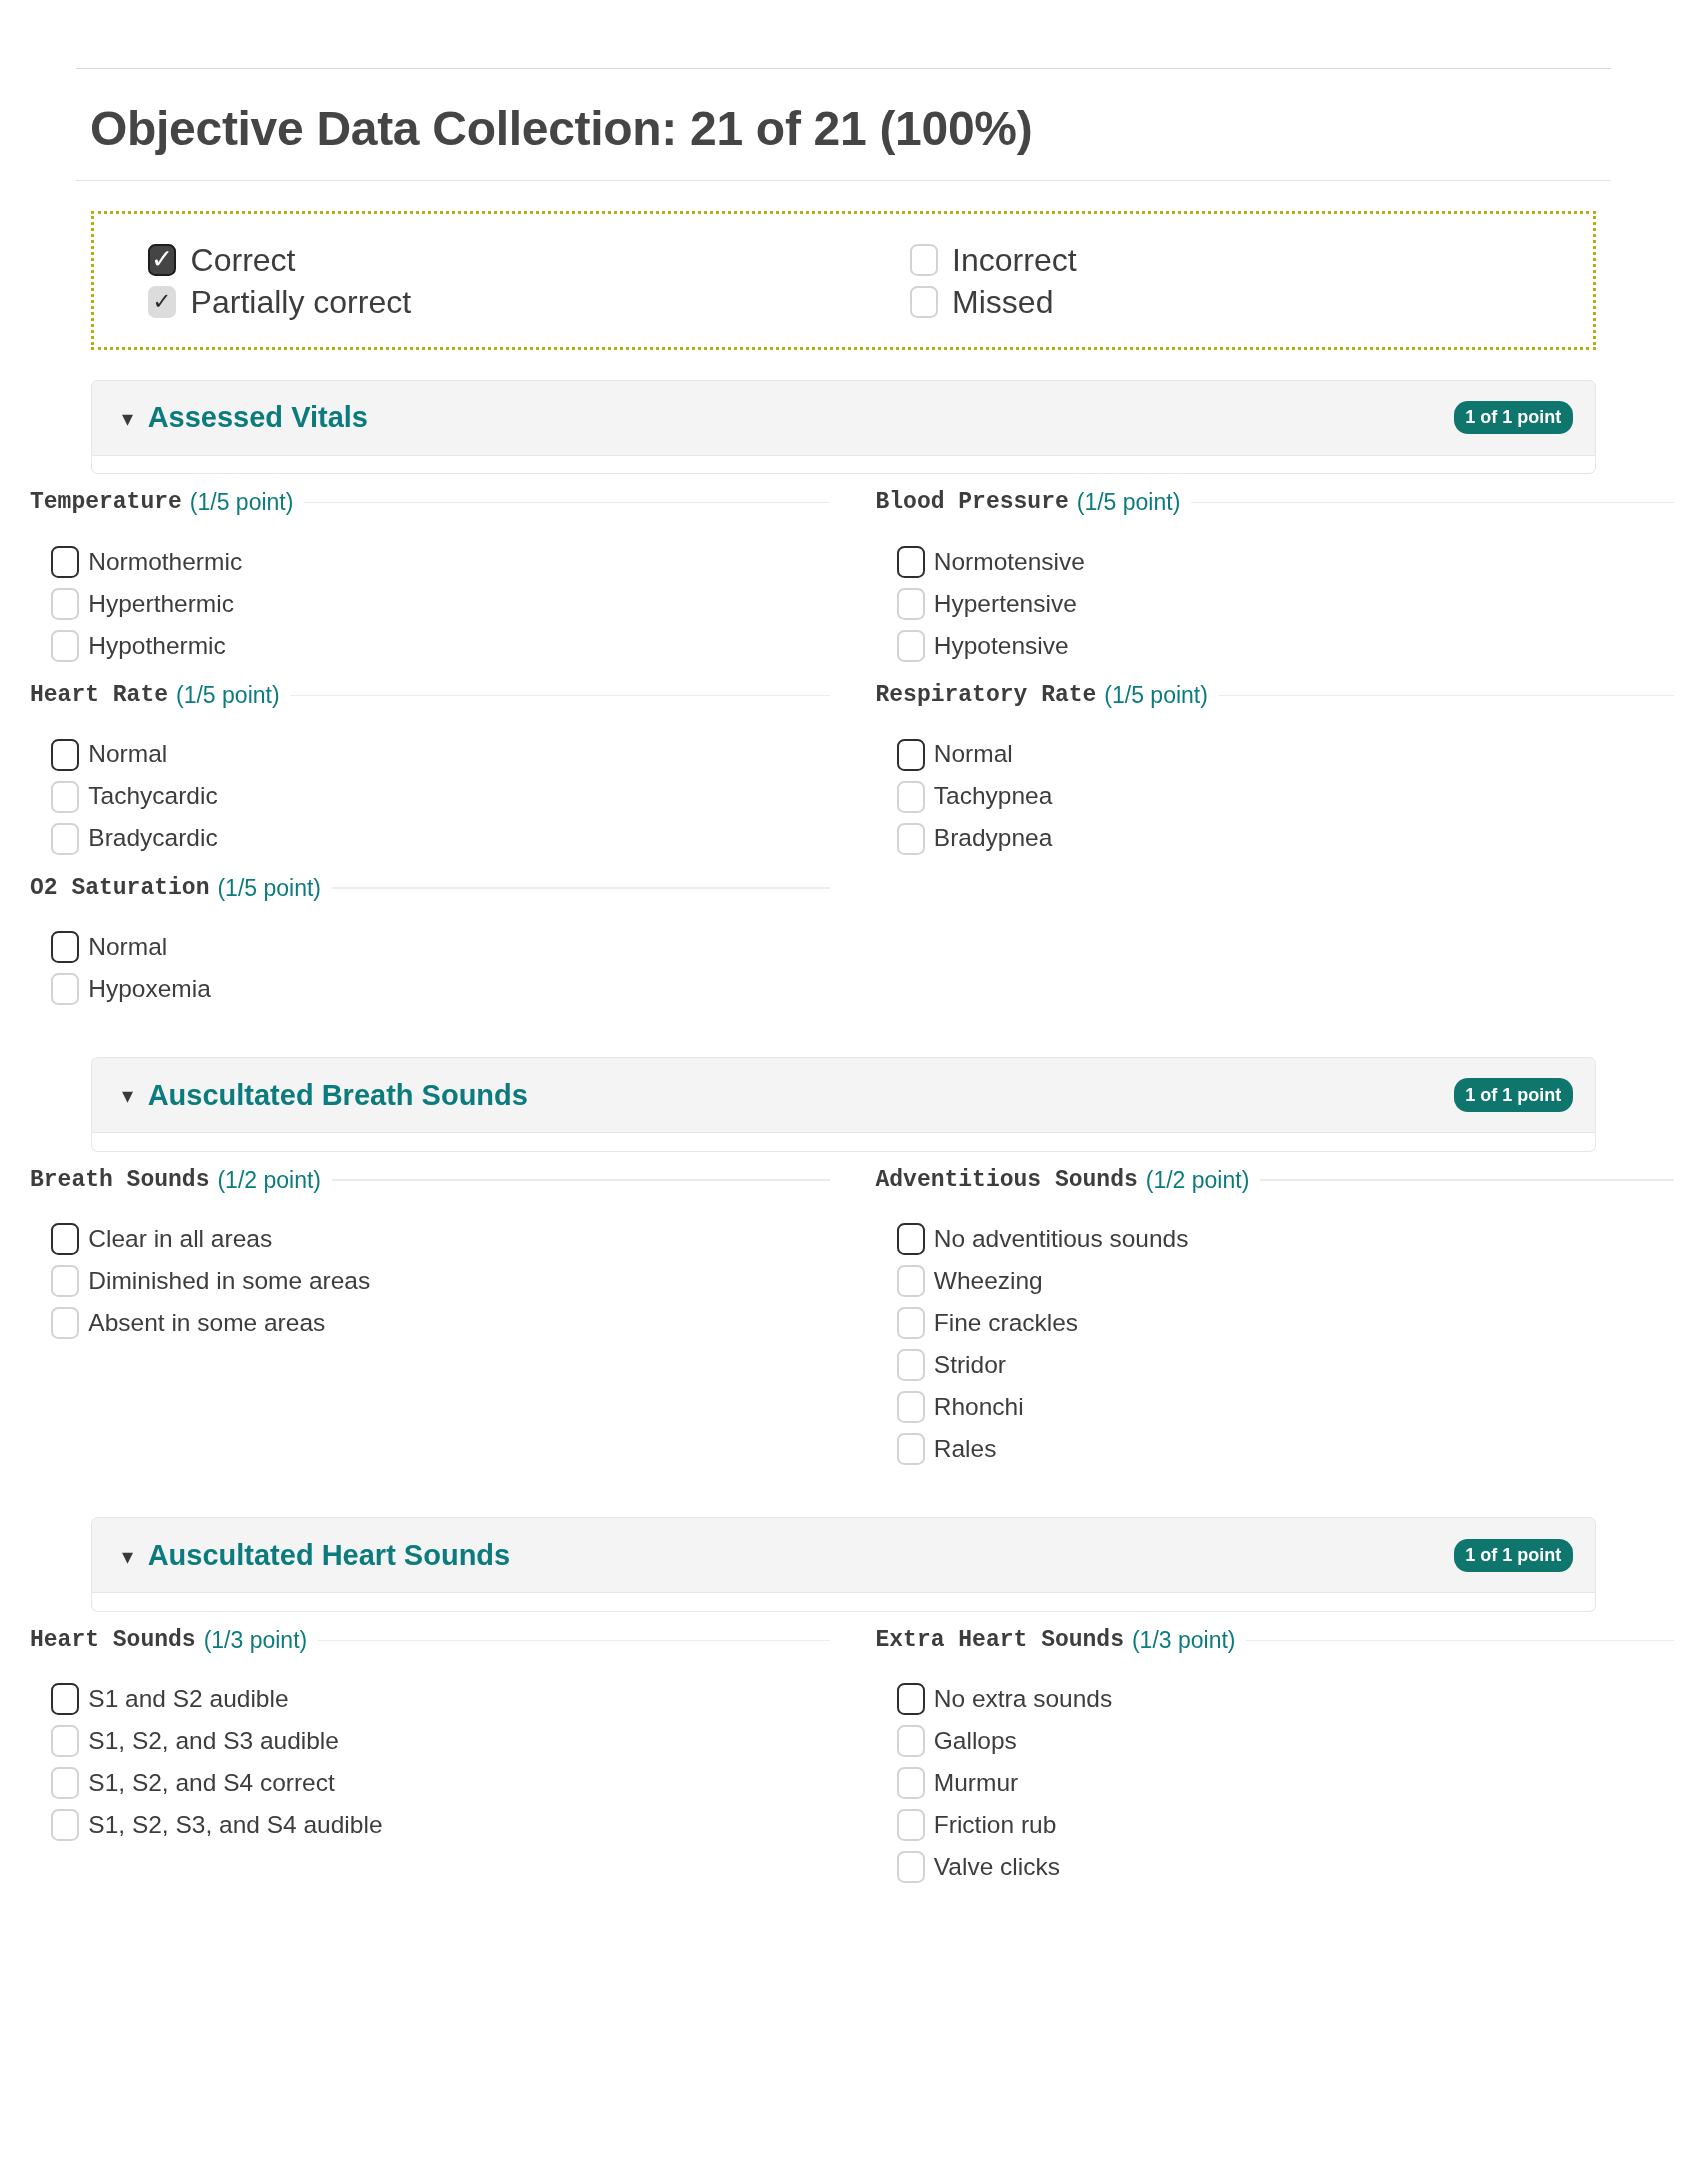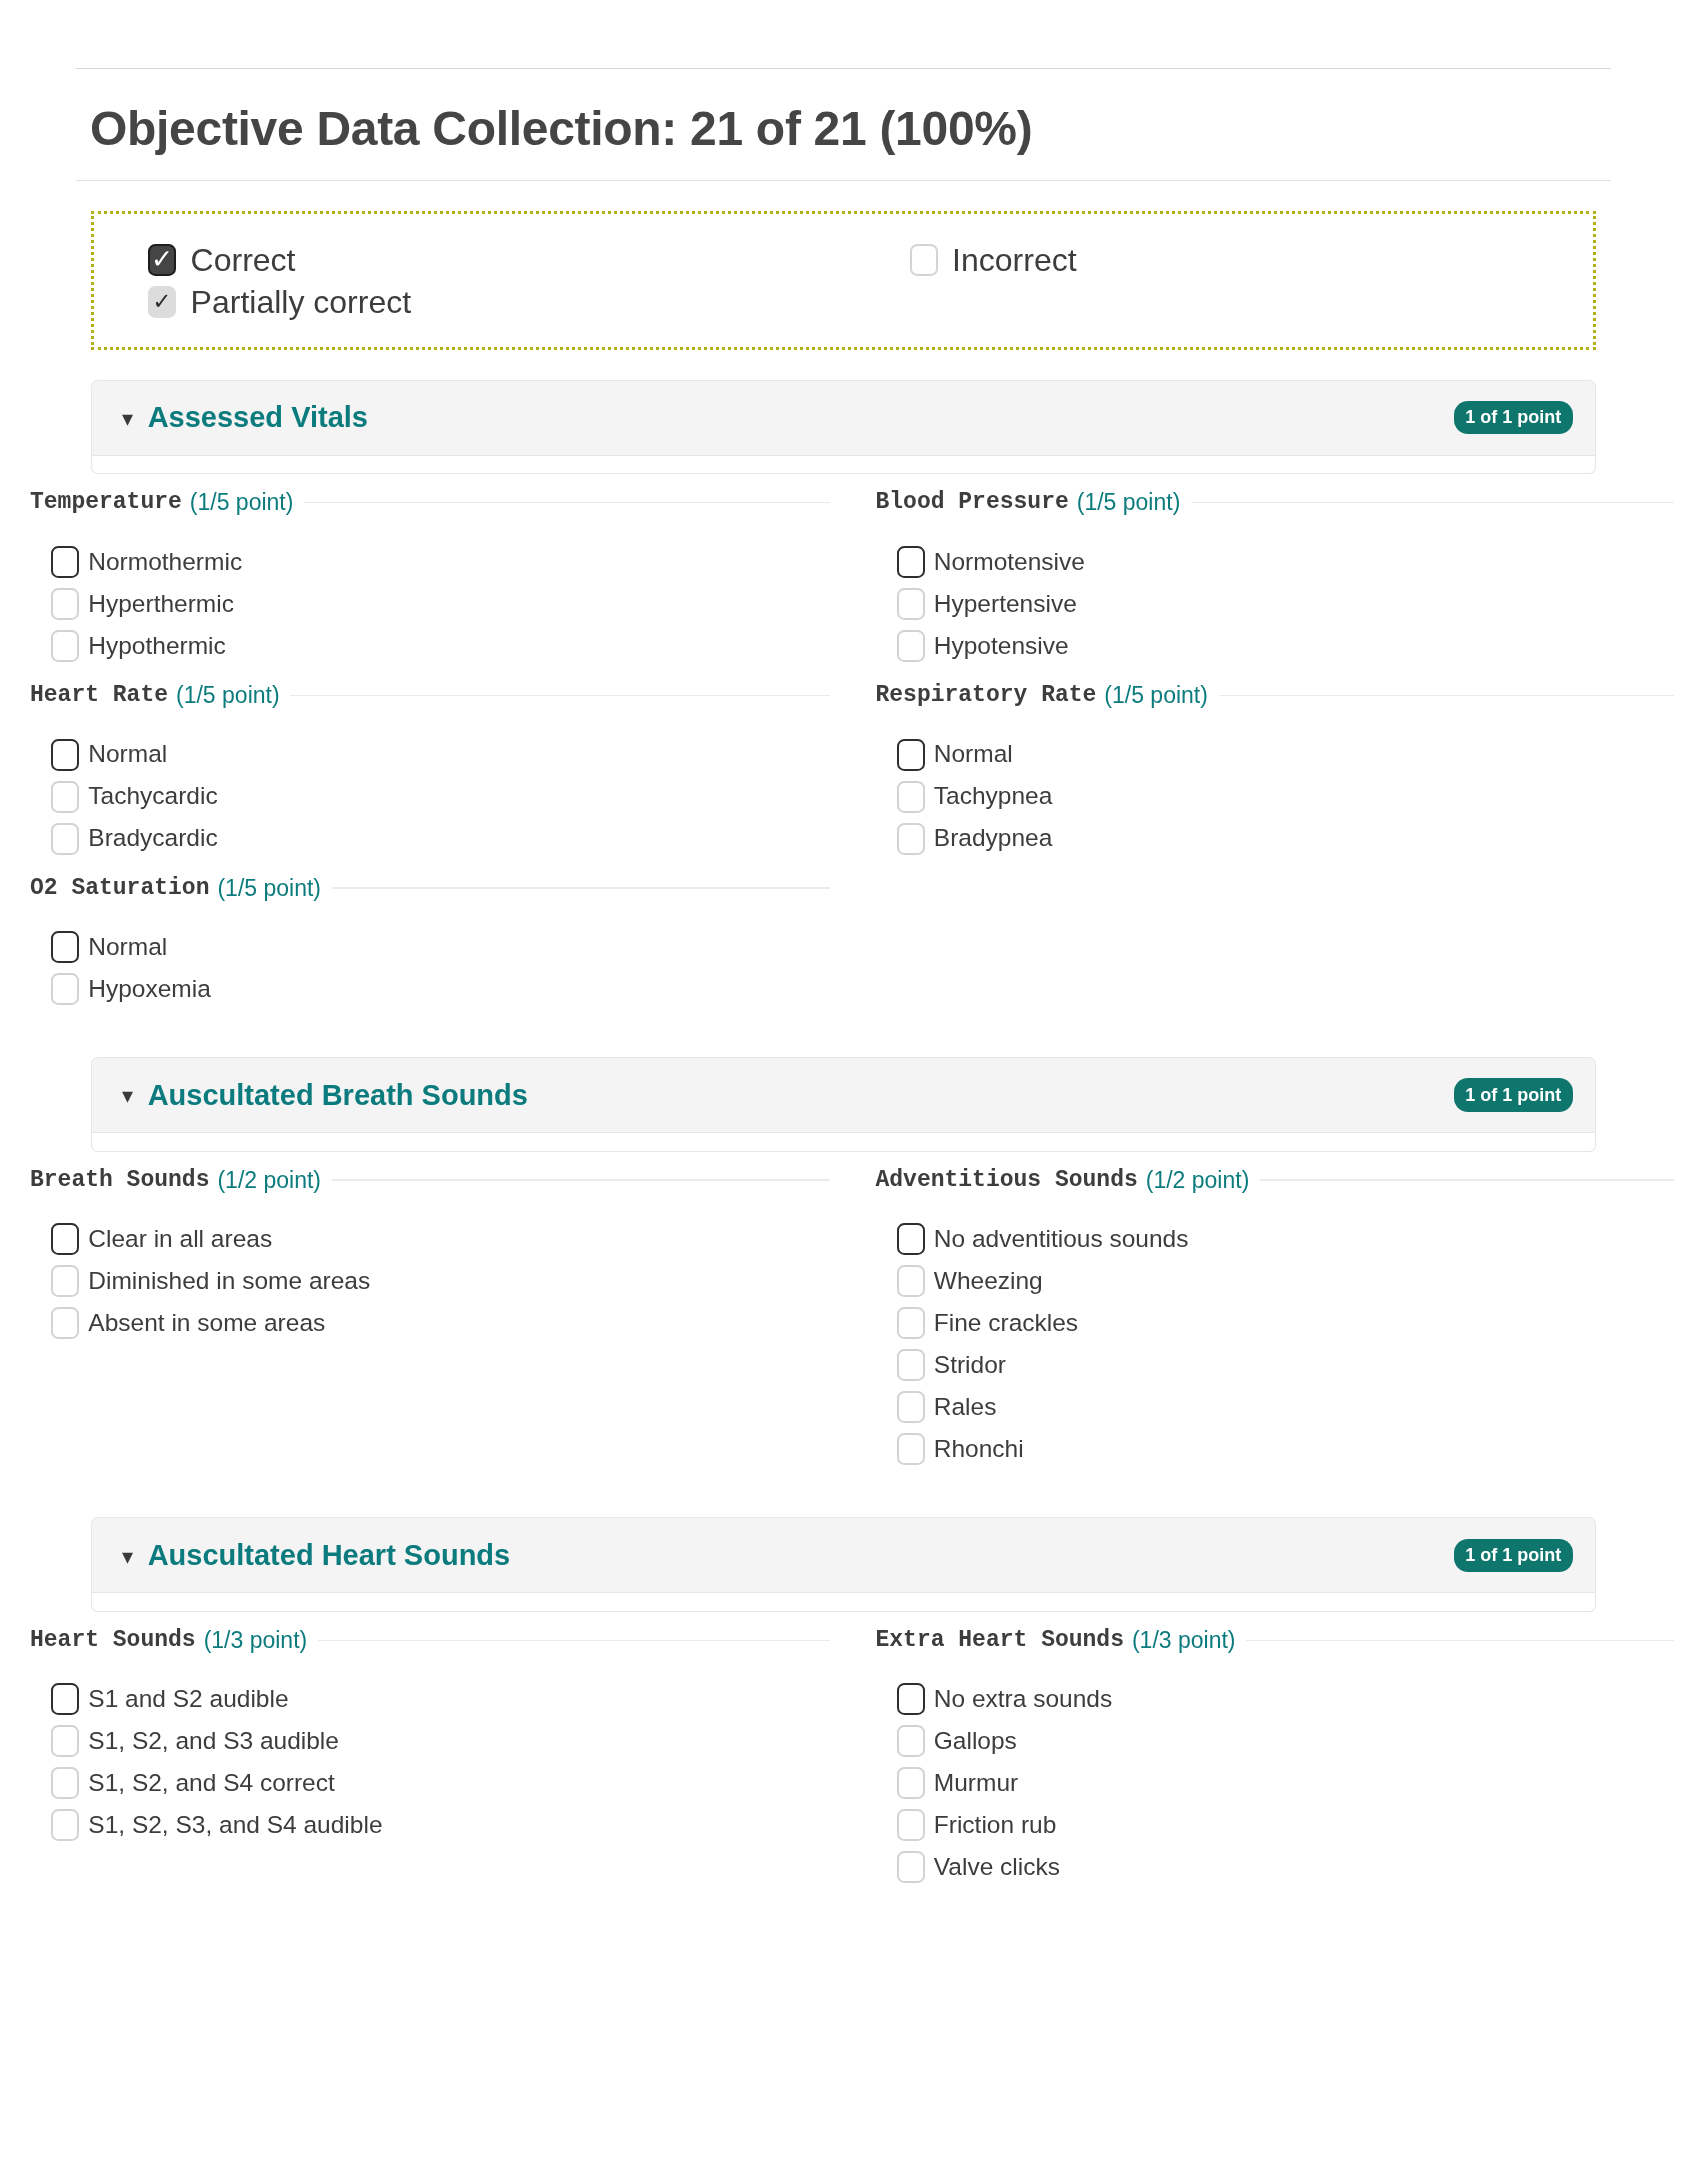--- a/index.html
+++ b/index.html
@@ -230,20 +230,24 @@
             <span class="tick">✓</span>
           </span>
         <span class="legend-label">Partially correct</span>
       </div>
     </div>
     <div class="legend-col right">
       <div class="legend-item">
         <span class="cb"></span>
         <span class="legend-label">Incorrect</span>
       </div>
+      <div class="legend-item">
+        <span class="cb"></span>
+        <span class="legend-label">Missed</span>
+      </div>
     </div>
   </div>
 
   <div id="sections-root">
       <div class="section-wrap">
         <div class="section">
           <div class="section-header">
             <div class="section-header-left">
               <span class="chevron">▾</span>
               <span class="section-title">Assessed Vitals</span>
@@ -407,25 +411,25 @@
               <div class="option">
                 <span class="cb"></span>
                 <span class="option-label">Fine crackles</span>
               </div>
               <div class="option">
                 <span class="cb"></span>
                 <span class="option-label">Stridor</span>
               </div>
               <div class="option">
                 <span class="cb"></span>
+                <span class="option-label">Rhonchi</span>
+              </div>
+              <div class="option">
+                <span class="cb"></span>
                 <span class="option-label">Rales</span>
-              </div>
-              <div class="option">
-                <span class="cb"></span>
-                <span class="option-label">Rhonchi</span>
               </div>
             </div>
           </div>
         </div>
       </div>
       <div class="section-wrap">
         <div class="section">
           <div class="section-header">
             <div class="section-header-left">
               <span class="chevron">▾</span>

